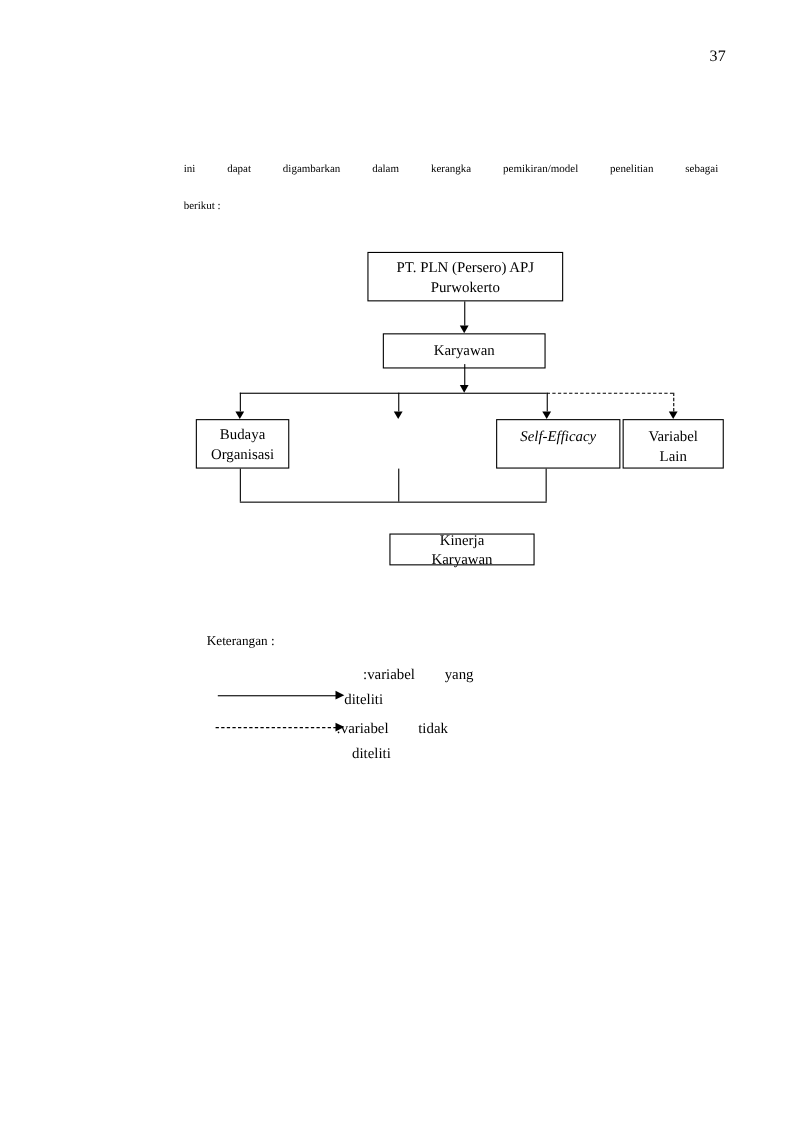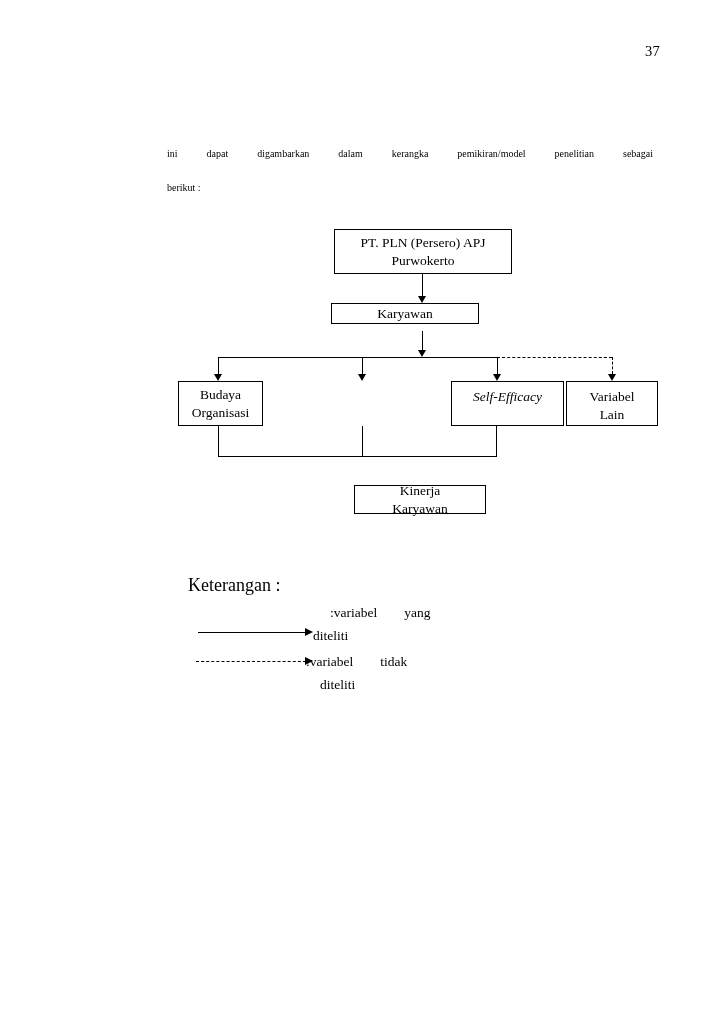--- a/index.html
+++ b/index.html
@@ -73,21 +73,21 @@
   }
   .node.top-align {
     align-items: flex-start;
     padding-top: 6px;
   }
   .node .italic {
     font-style: italic;
   }
 
   #node-pln      { left: 306px; top: 229px; width: 178px; height: 45px; }
-  #node-karyawan { left: 303px; top: 303px; width: 148px; height: 21px; }
+  #node-karyawan { left: 320px; top: 303px; width: 148px; height: 32px; }
   #node-budaya   { left: 150px; top: 381px; width: 85px;  height: 45px; }
   #node-karir    { left: 281px; top: 381px; width: 110px; height: 45px; }
   #node-efficacy { left: 423px; top: 381px; width: 113px;  height: 45px; }
   #node-lain     { left: 538px; top: 381px; width: 92px;  height: 45px; }
   #node-kinerja  { left: 326px; top: 485px; width: 132px; height: 29px; }
 
   
   .vline {
     position: absolute;
     width: 0;
@@ -132,21 +132,21 @@
     width: 728px;
     text-align: center;
     font-size: 13.5px;
   }
 
   
   .legend-title {
     position: absolute;
     left: 160px;
     top: 575px;
-    font-size: 18px;
+    font-size: 12px;
   }
   .legend-text {
     position: absolute;
     font-size: 13.5px;
     white-space: pre;
   }
   #legend-1-line1 { left: 302px; top: 605px; }
   #legend-1-line2 { left: 285px; top: 628px; }
   #legend-2-line1 { left: 278px; top: 654px; }
   #legend-2-line2 { left: 292px; top: 677px; }

